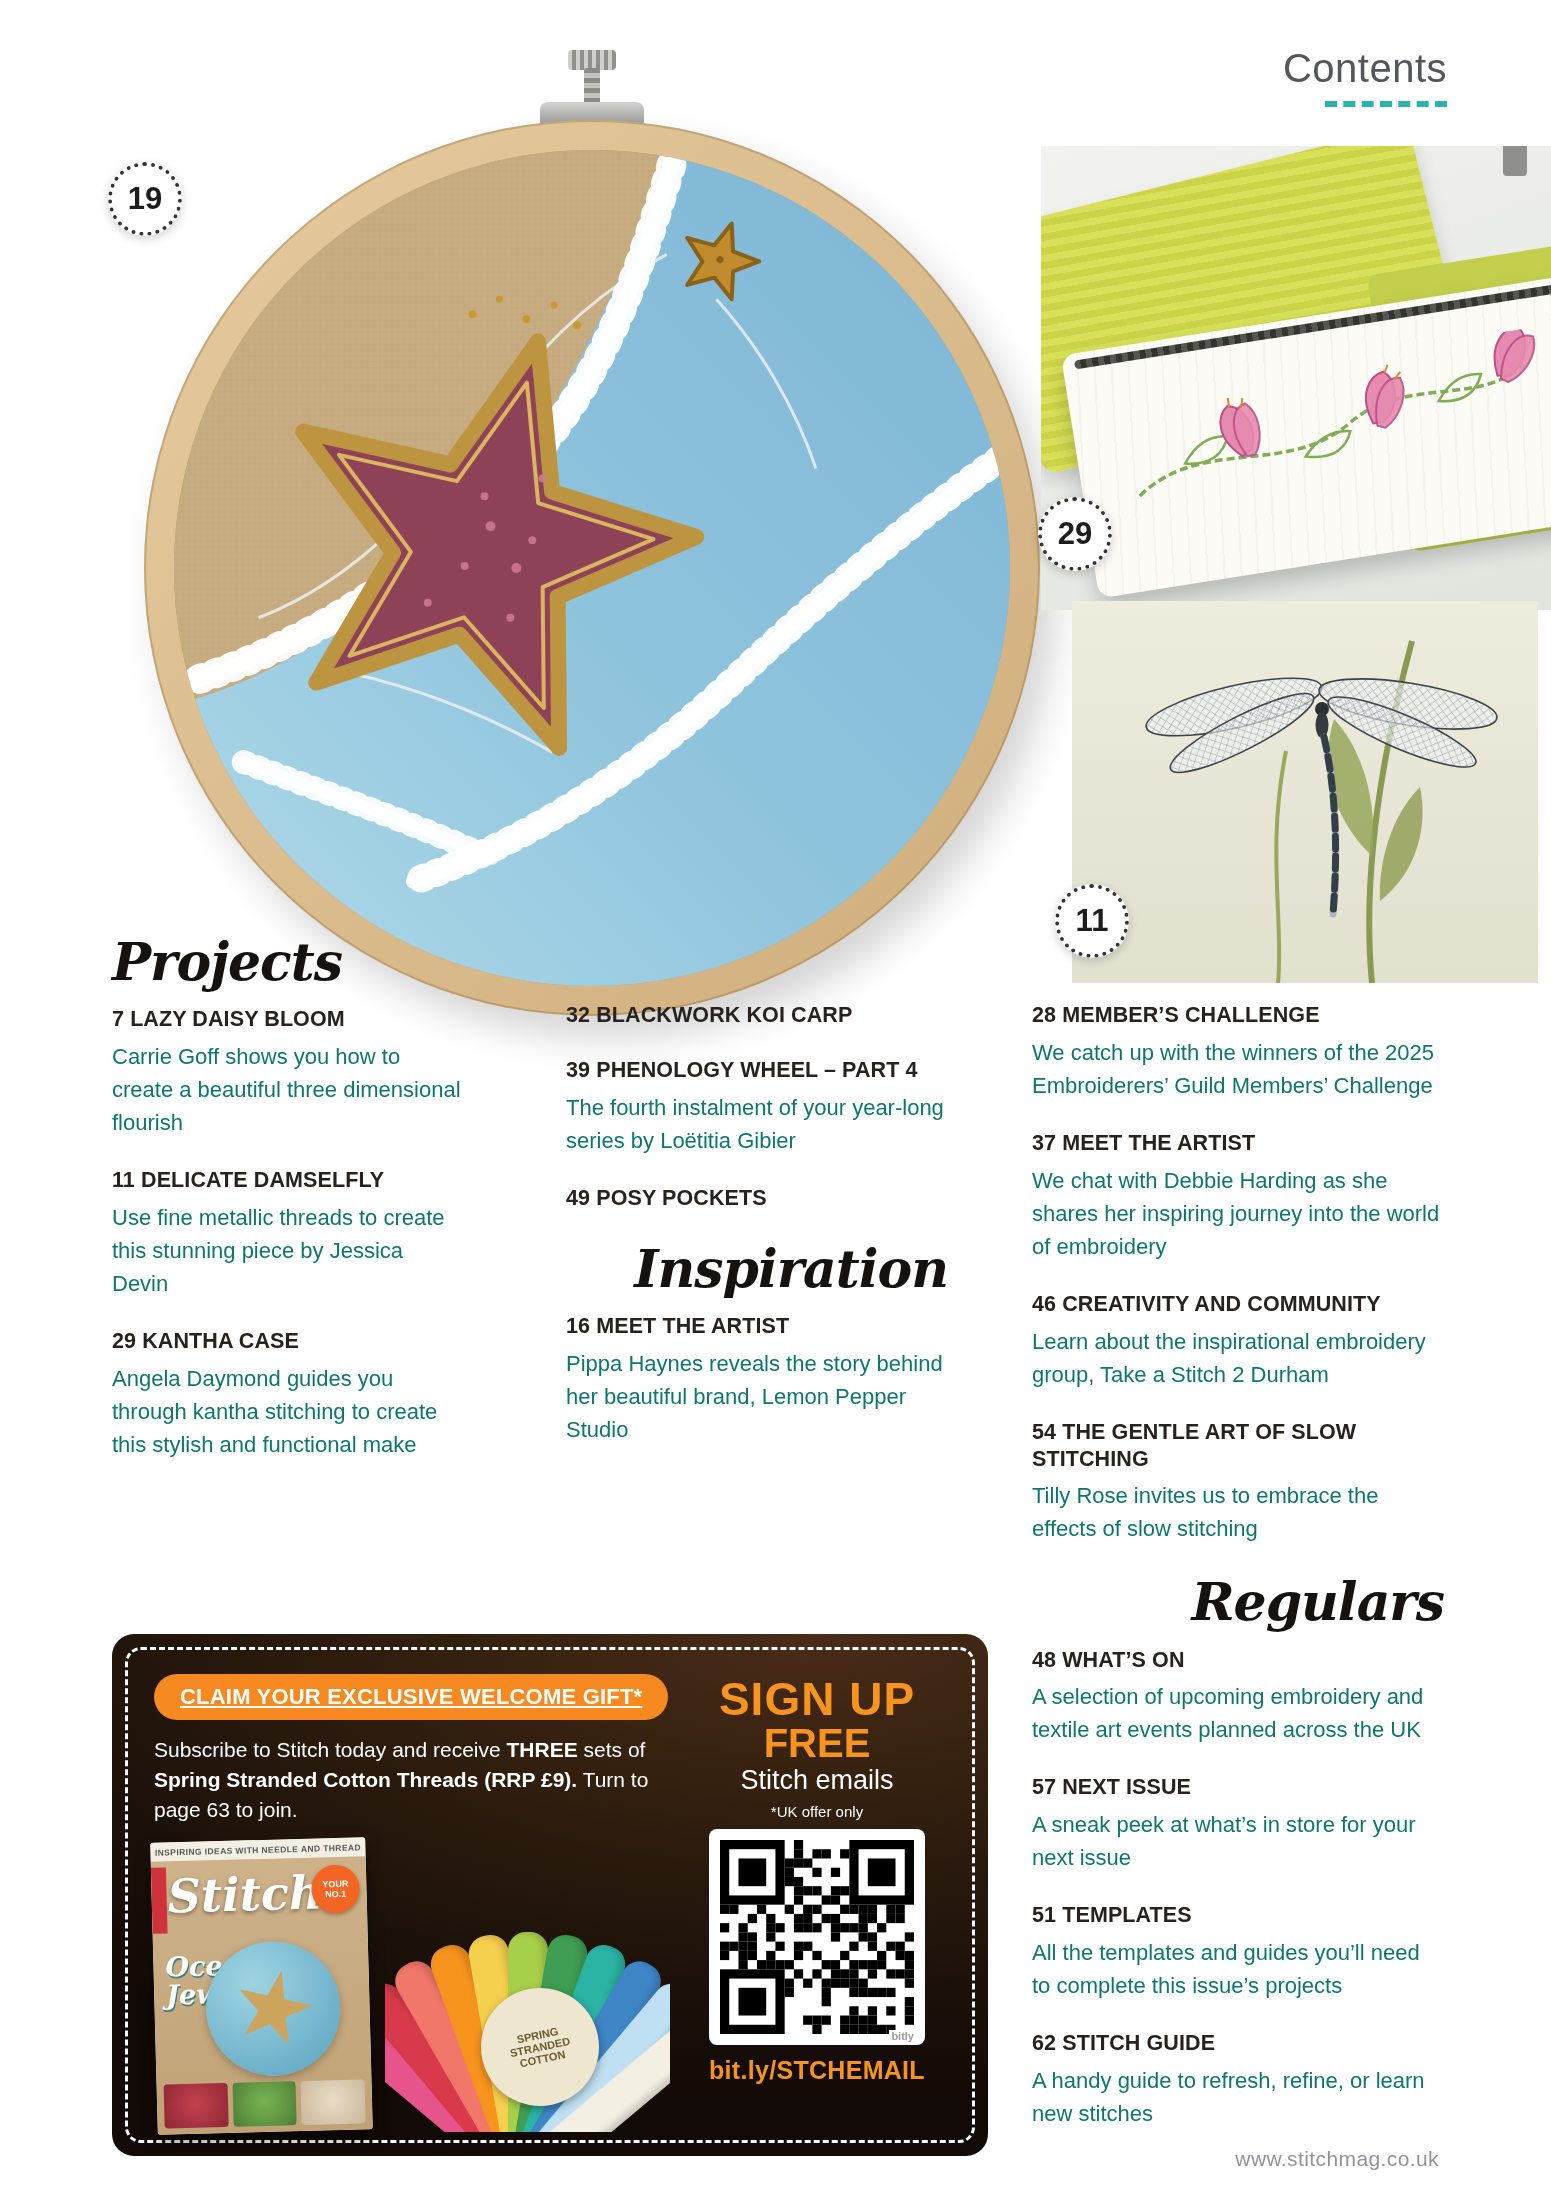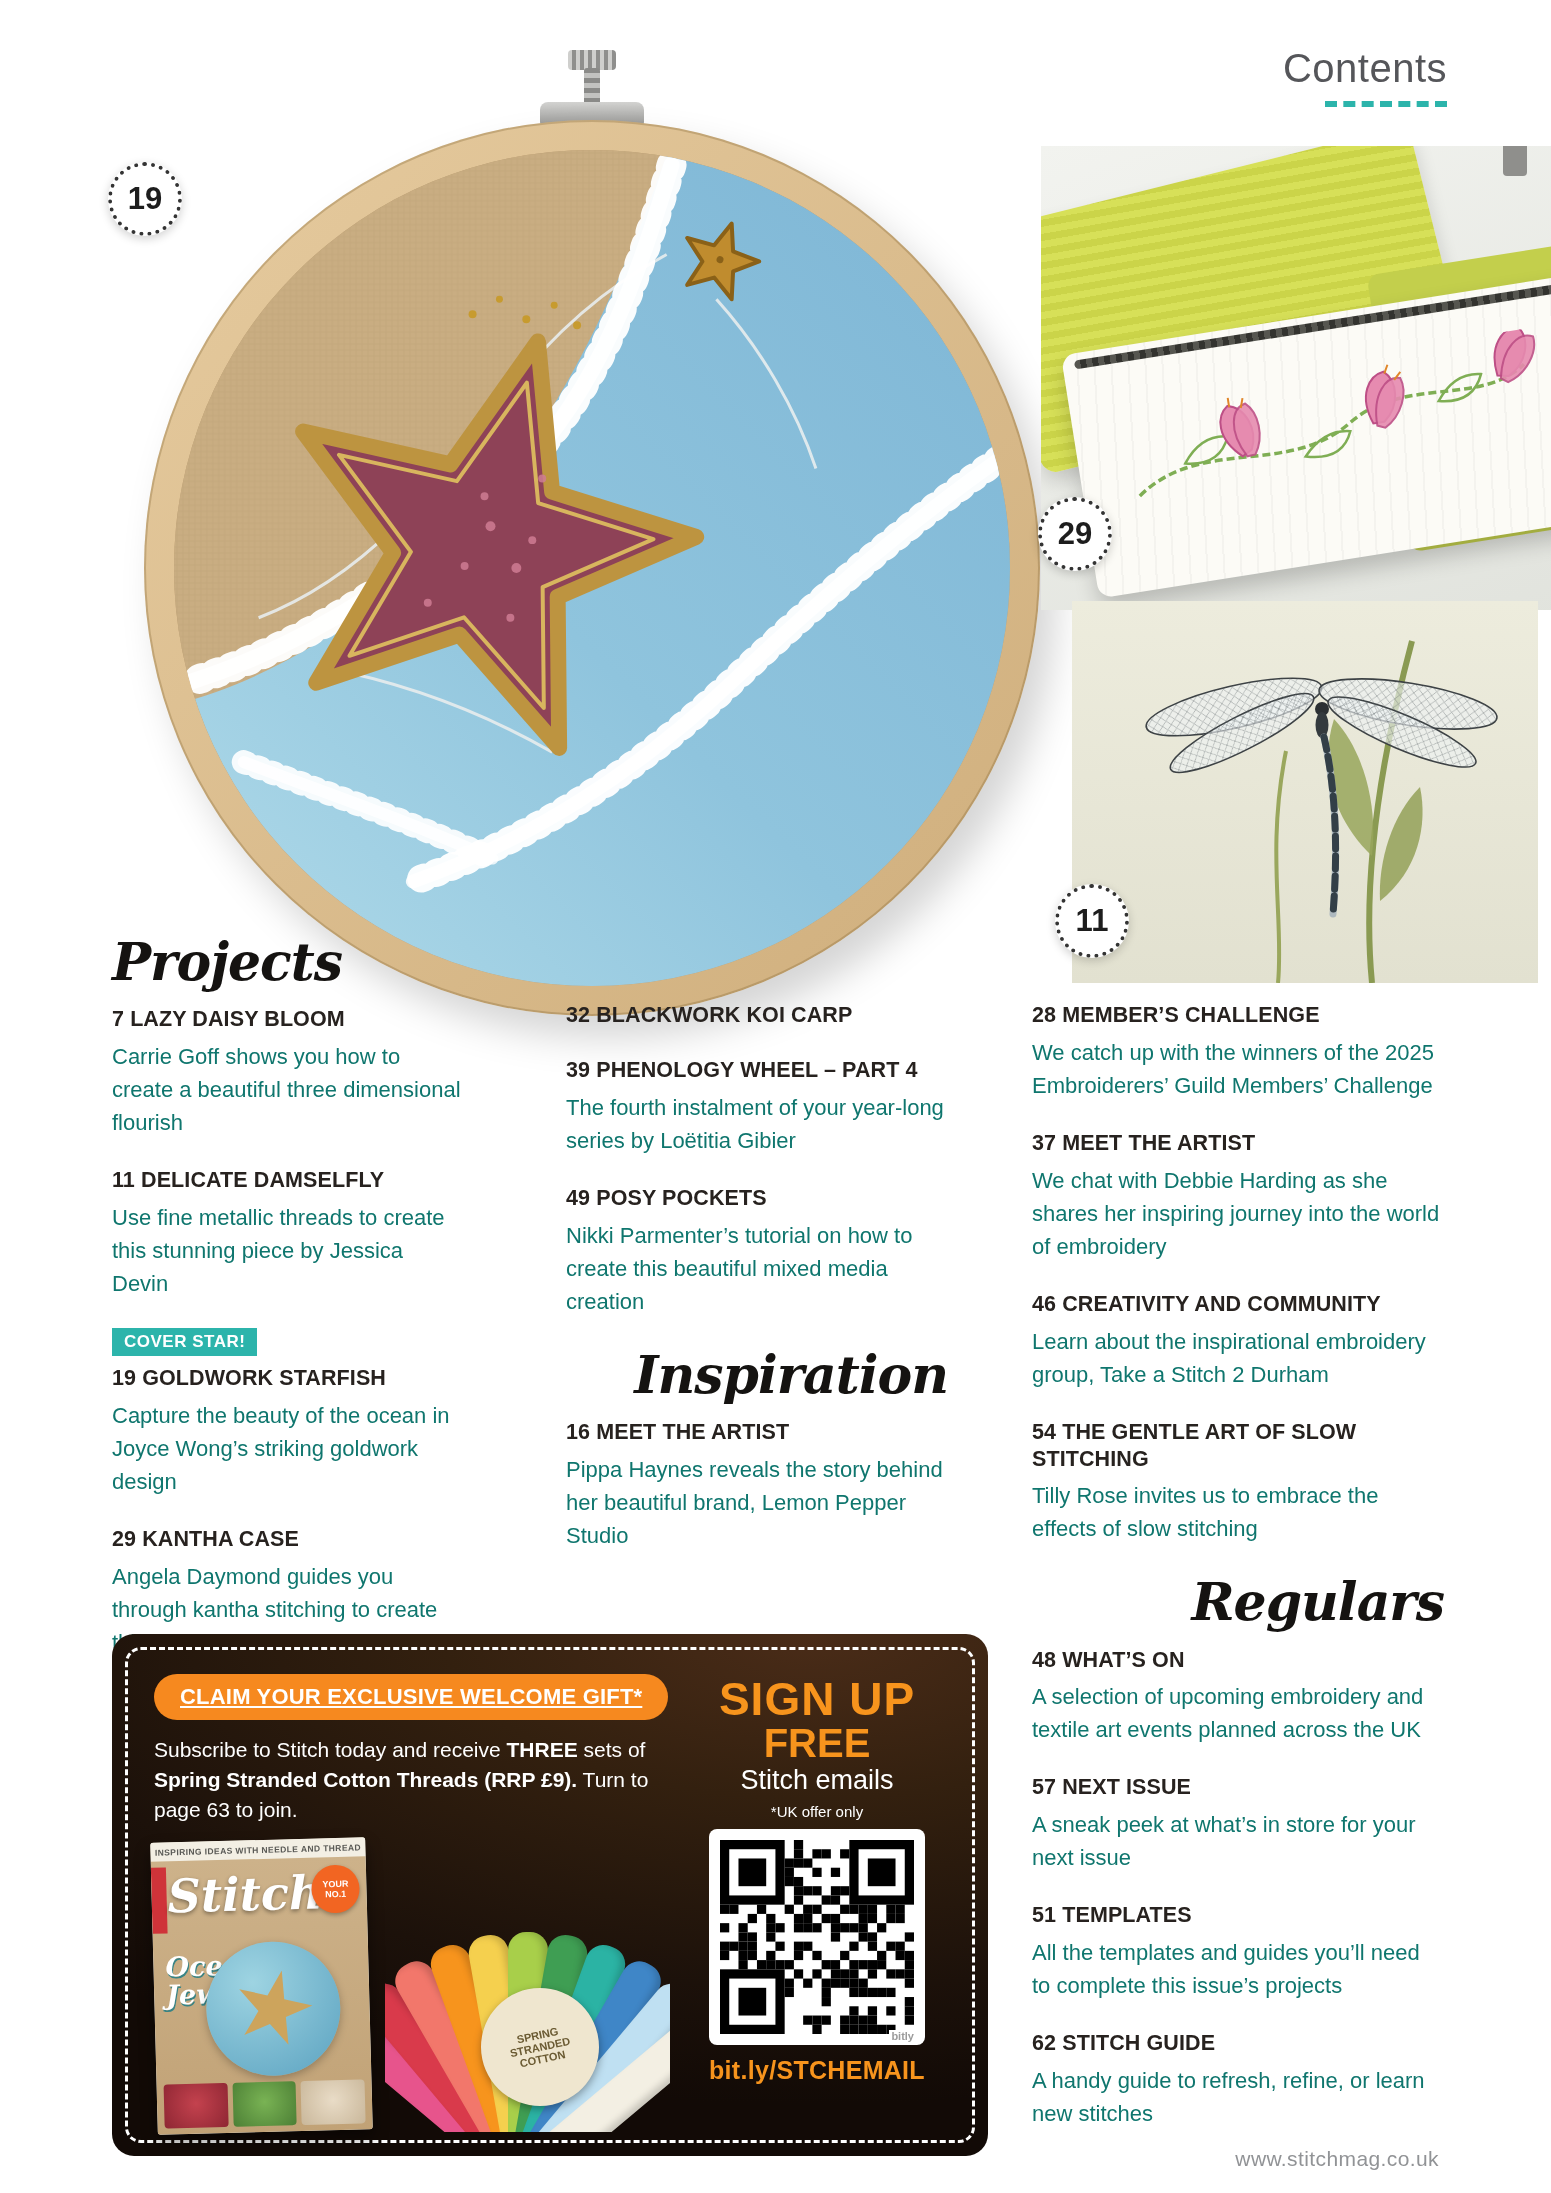--- a/index.html
+++ b/index.html
@@ -297,45 +297,39 @@
   <article class="entry">
     <h3 class="entry-title"><span>7</span> <span>LAZY DAISY BLOOM</span></h3>
     <p class="entry-desc">Carrie Goff shows you how to create a beautiful three dimensional flourish</p>
   </article>
 
   <article class="entry">
     <h3 class="entry-title"><span>11</span> <span>DELICATE DAMSELFLY</span></h3>
     <p class="entry-desc">Use fine metallic threads to create this stunning piece by Jessica Devin</p>
   </article>
 
-  <article class="entry">
-    <div class="cover-star">COVER STAR!</div>
-    <h3 class="entry-title"><span>19</span> <span>GOLDWORK STARFISH</span></h3>
-    <p class="entry-desc">Capture the beauty of the ocean in Joyce Wong’s striking goldwork design</p>
-  </article>
 
   <article class="entry">
     <h3 class="entry-title"><span>29</span> <span>KANTHA CASE</span></h3>
     <p class="entry-desc">Angela Daymond guides you through kantha stitching to create this stylish and functional make</p>
   </article>
 </section>
 
 <section class="col" id="col2">
   <article class="entry">
     <h3 class="entry-title"><span>32</span> <span>BLACKWORK KOI CARP</span></h3>
   </article>
 
   <article class="entry">
     <h3 class="entry-title"><span>39</span> <span>PHENOLOGY WHEEL – PART 4</span></h3>
     <p class="entry-desc">The fourth instalment of your year-long series by Loëtitia Gibier</p>
   </article>
 
   <article class="entry">
     <h3 class="entry-title"><span>49</span> <span>POSY POCKETS</span></h3>
-    <p class="entry-desc">Nikki Parmenter’s tutorial on how to create this beautiful mixed media creation</p>
   </article>
 
   <h2 class="script-heading mid-heading">Inspiration</h2>
 
   <article class="entry">
     <h3 class="entry-title"><span>16</span> <span>MEET THE ARTIST</span></h3>
     <p class="entry-desc">Pippa Haynes reveals the story behind her beautiful brand, Lemon Pepper Studio</p>
   </article>
 </section>
 

